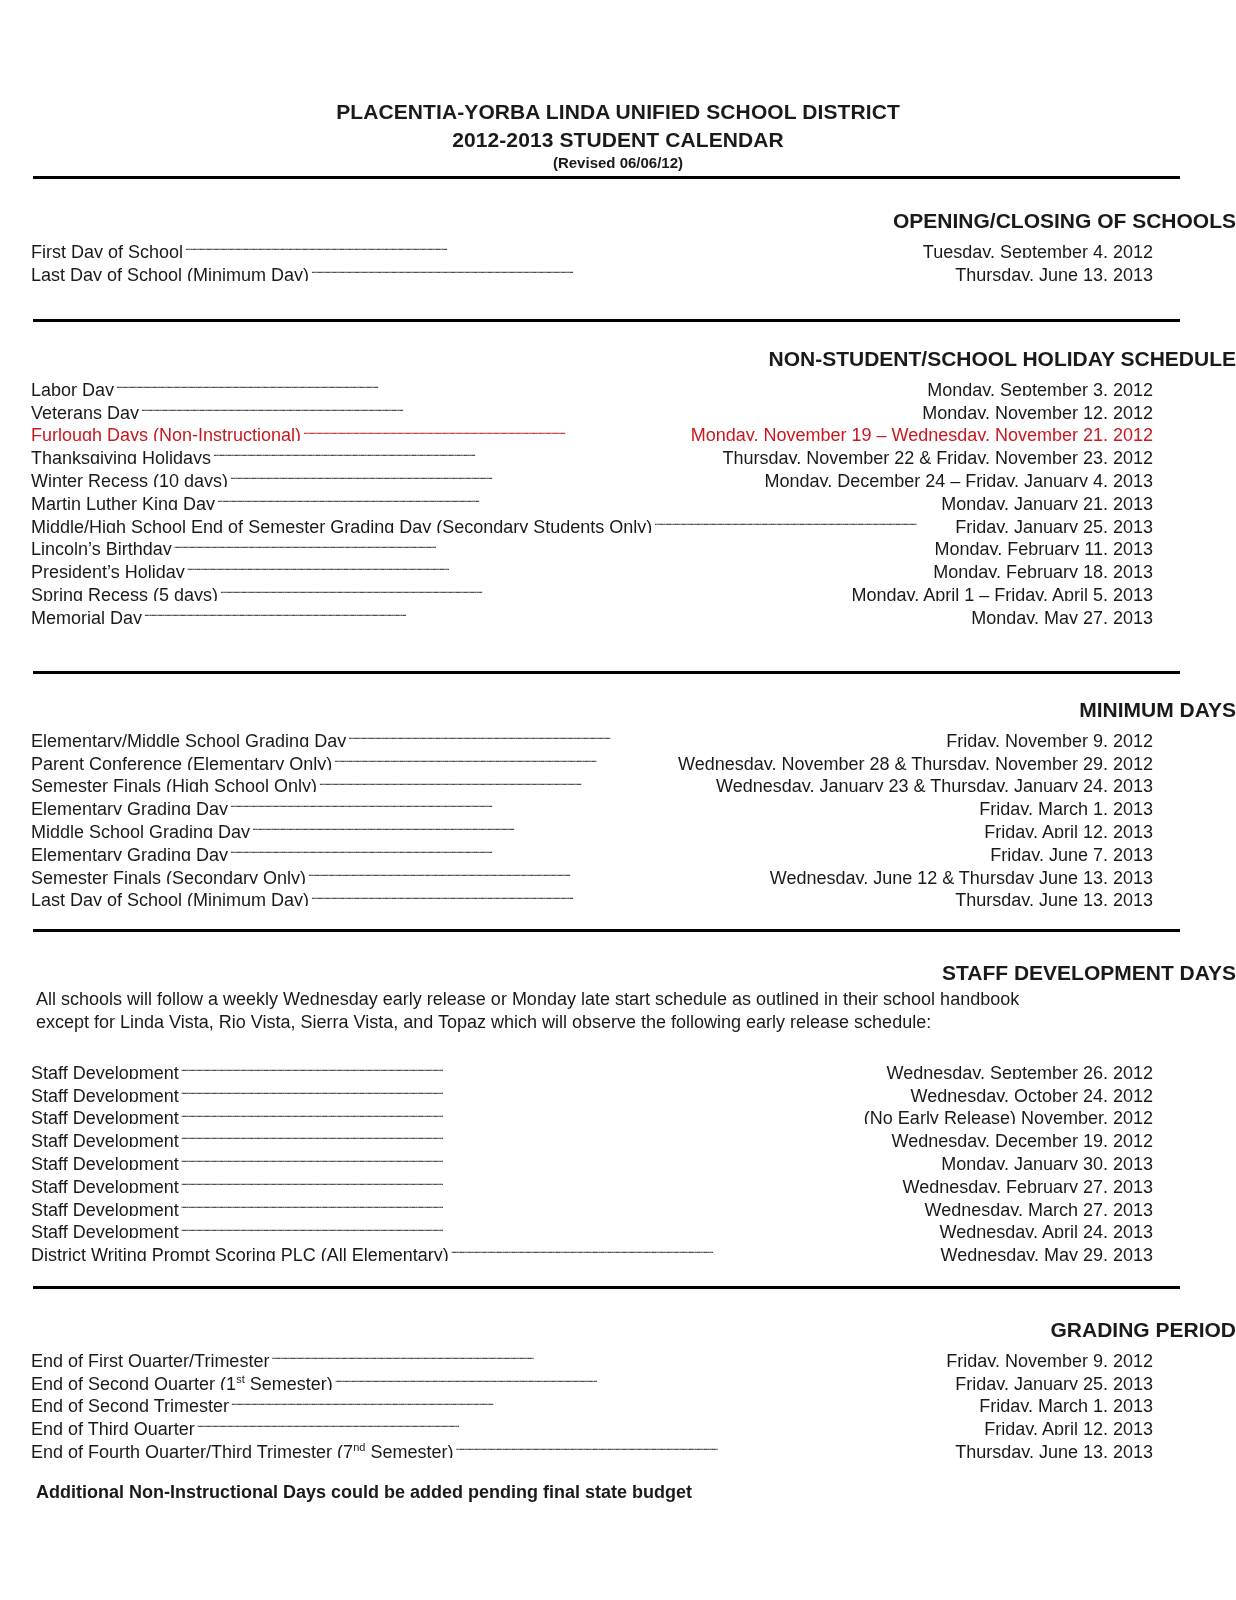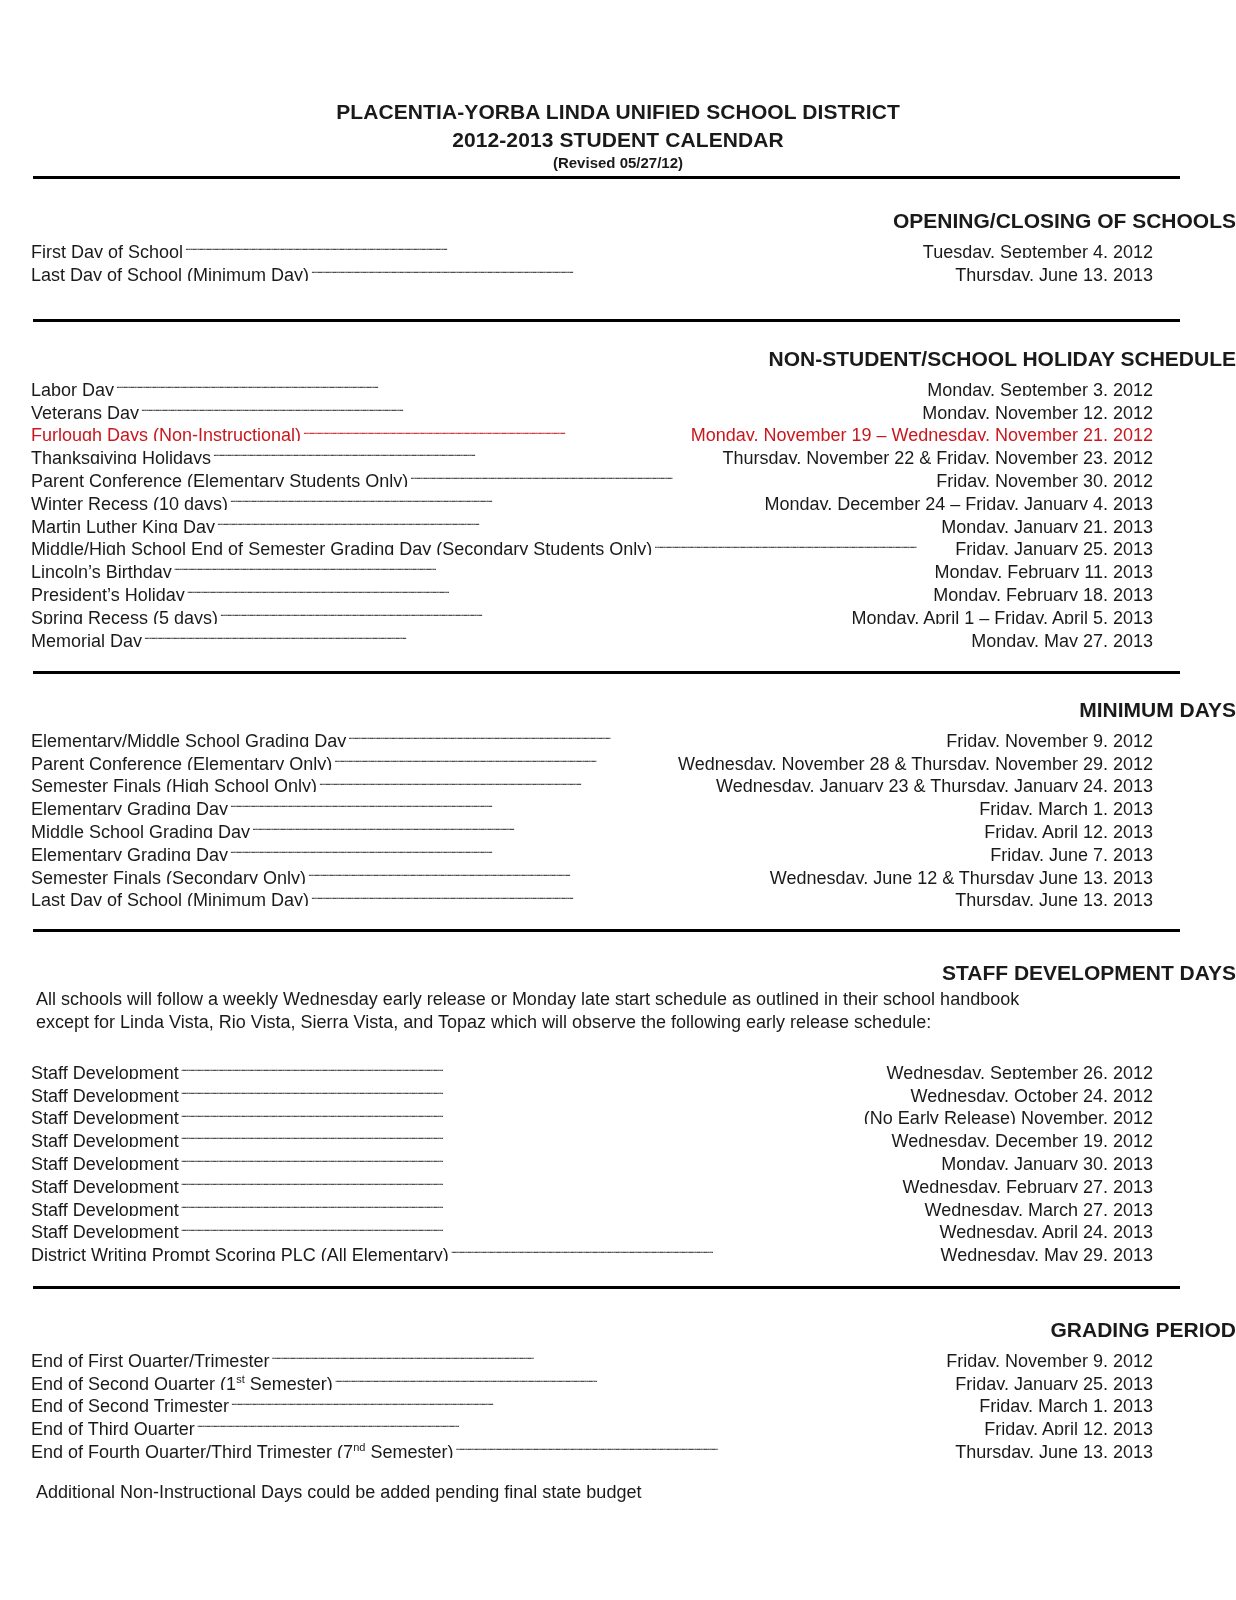--- a/index.html
+++ b/index.html
@@ -31,32 +31,32 @@
       letter-spacing: -2.2px; color: #333; white-space: nowrap;
     }
     .row .value { flex: 0 0 auto; text-align: center; }
     .row.red { color: #c8181e; }
     .row.red .dots::after { color: #c8181e; }
     sup { font-size: 11px; line-height: 0; }
     .para {
       position: absolute; left: 36px; width: 1130px; font-size: 18px; line-height: 22.8px;
     }
     .footer-note {
-      position: absolute; left: 36px; top: 1480px; font-weight: normal; font-size: 18px; line-height: 24px;
+      position: absolute; left: 36px; top: 1480px; font-weight: bold; font-size: 18px; line-height: 24px;
     }
   </style>
 </head>
 <body>
 
 <div class="page">
 
   <div class="title-block">
     <div class="title-line">PLACENTIA-YORBA LINDA UNIFIED SCHOOL DISTRICT</div>
     <div class="title-line">2012-2013 STUDENT CALENDAR</div>
-    <div class="revised">(Revised 05/27/12)</div>
+    <div class="revised">(Revised 06/06/12)</div>
   </div>
   <div class="rule" style="top:176px;"></div>
 
   <div class="section-head" style="top:208px;">OPENING/CLOSING OF SCHOOLS</div>
   <div class="rows" style="top:235px;">
     <div class="row">
       <span class="label">First Day of School</span>
         <span class="dots"></span>
         <span class="value">Tuesday, September 4, 2012</span>
     </div>
@@ -82,25 +82,20 @@
       </div>
     <div class="row red">
         <span class="label">Furlough Days (Non-Instructional)</span>
         <span class="dots"></span>
         <span class="value">Monday, November 19 – Wednesday, November 21, 2012</span>
       </div>
     <div class="row">
         <span class="label">Thanksgiving Holidays</span>
         <span class="dots"></span>
         <span class="value">Thursday, November 22 &amp; Friday, November 23, 2012</span>
-      </div>
-    <div class="row">
-        <span class="label">Parent Conference (Elementary Students Only)</span>
-        <span class="dots"></span>
-        <span class="value">Friday, November 30, 2012</span>
       </div>
     <div class="row">
         <span class="label">Winter Recess (10 days)</span>
         <span class="dots"></span>
         <span class="value">Monday, December 24 – Friday, January 4, 2013</span>
       </div>
     <div class="row">
         <span class="label">Martin Luther King Day</span>
         <span class="dots"></span>
         <span class="value">Monday, January 21, 2013</span>

